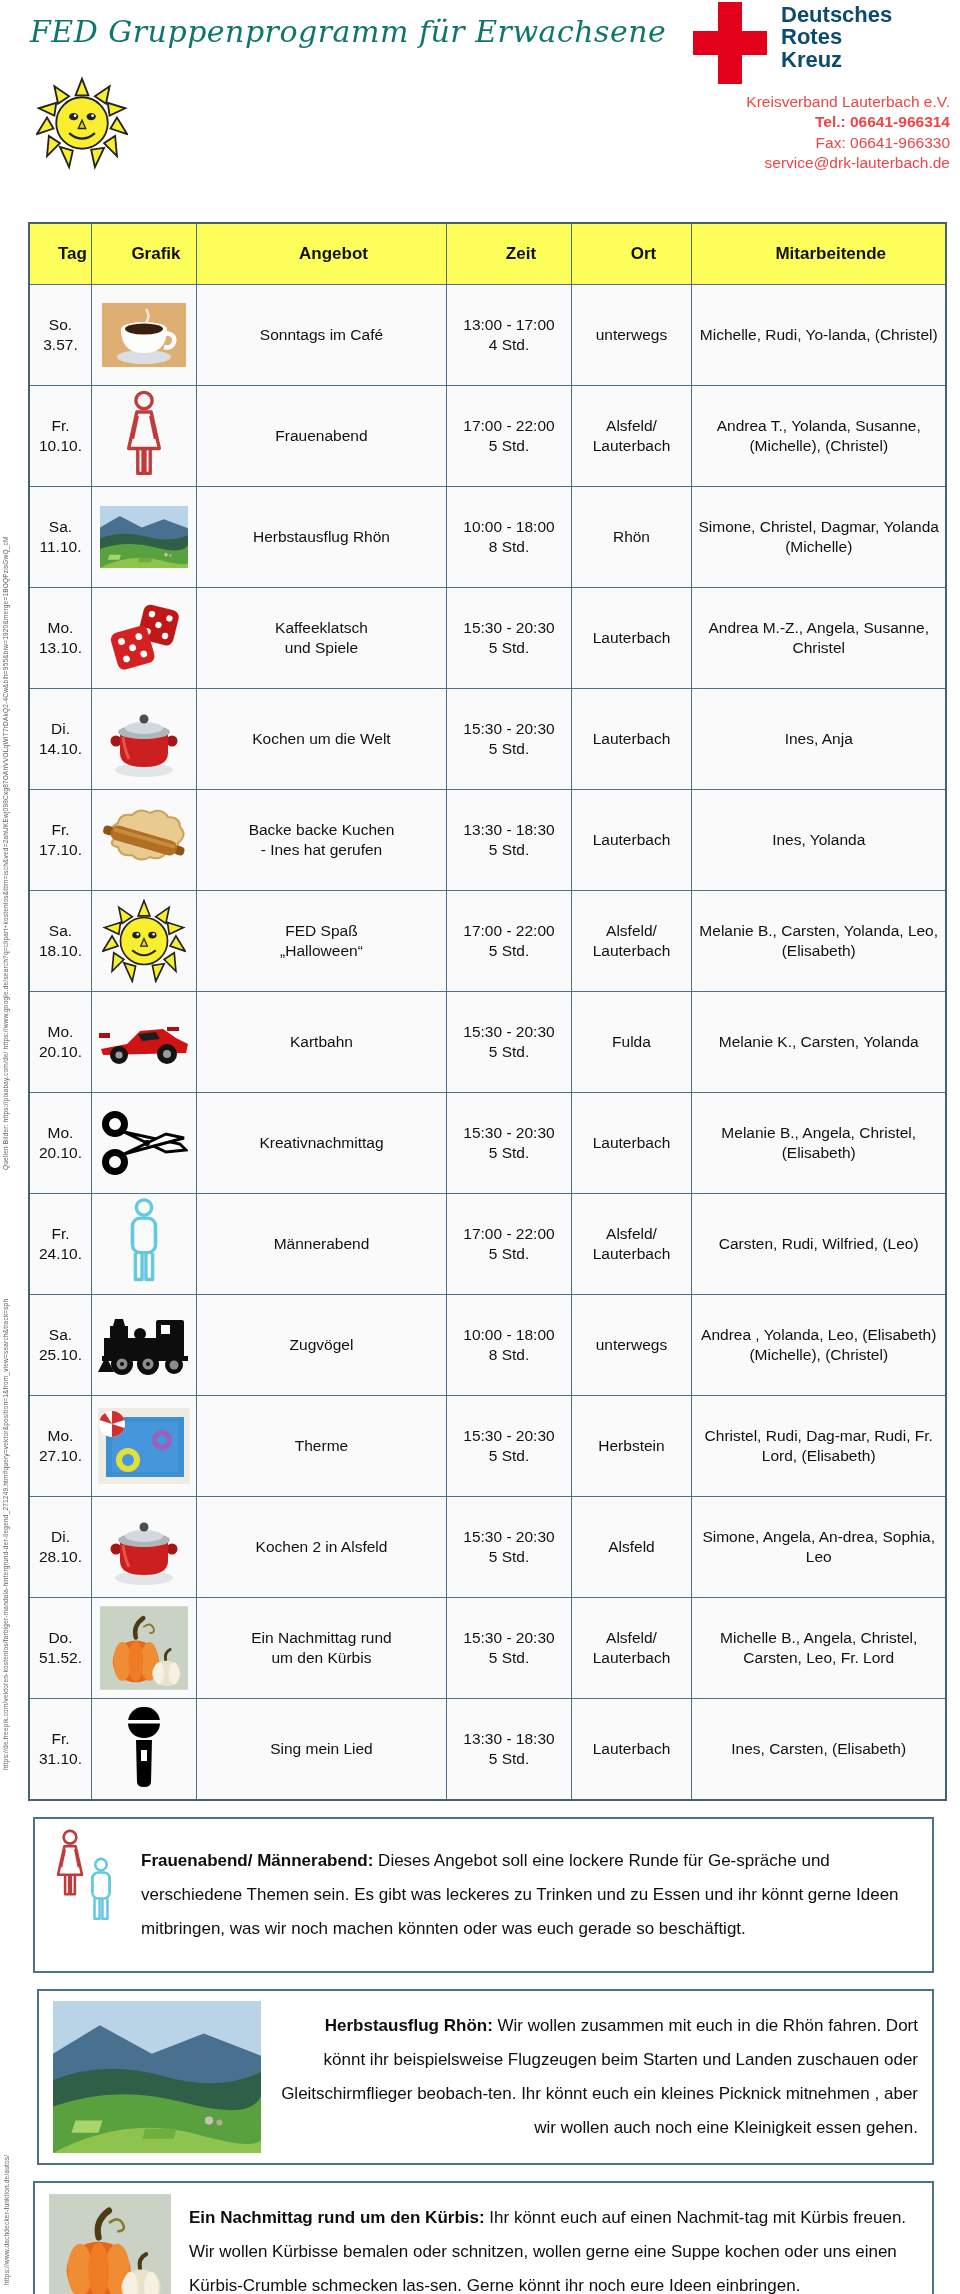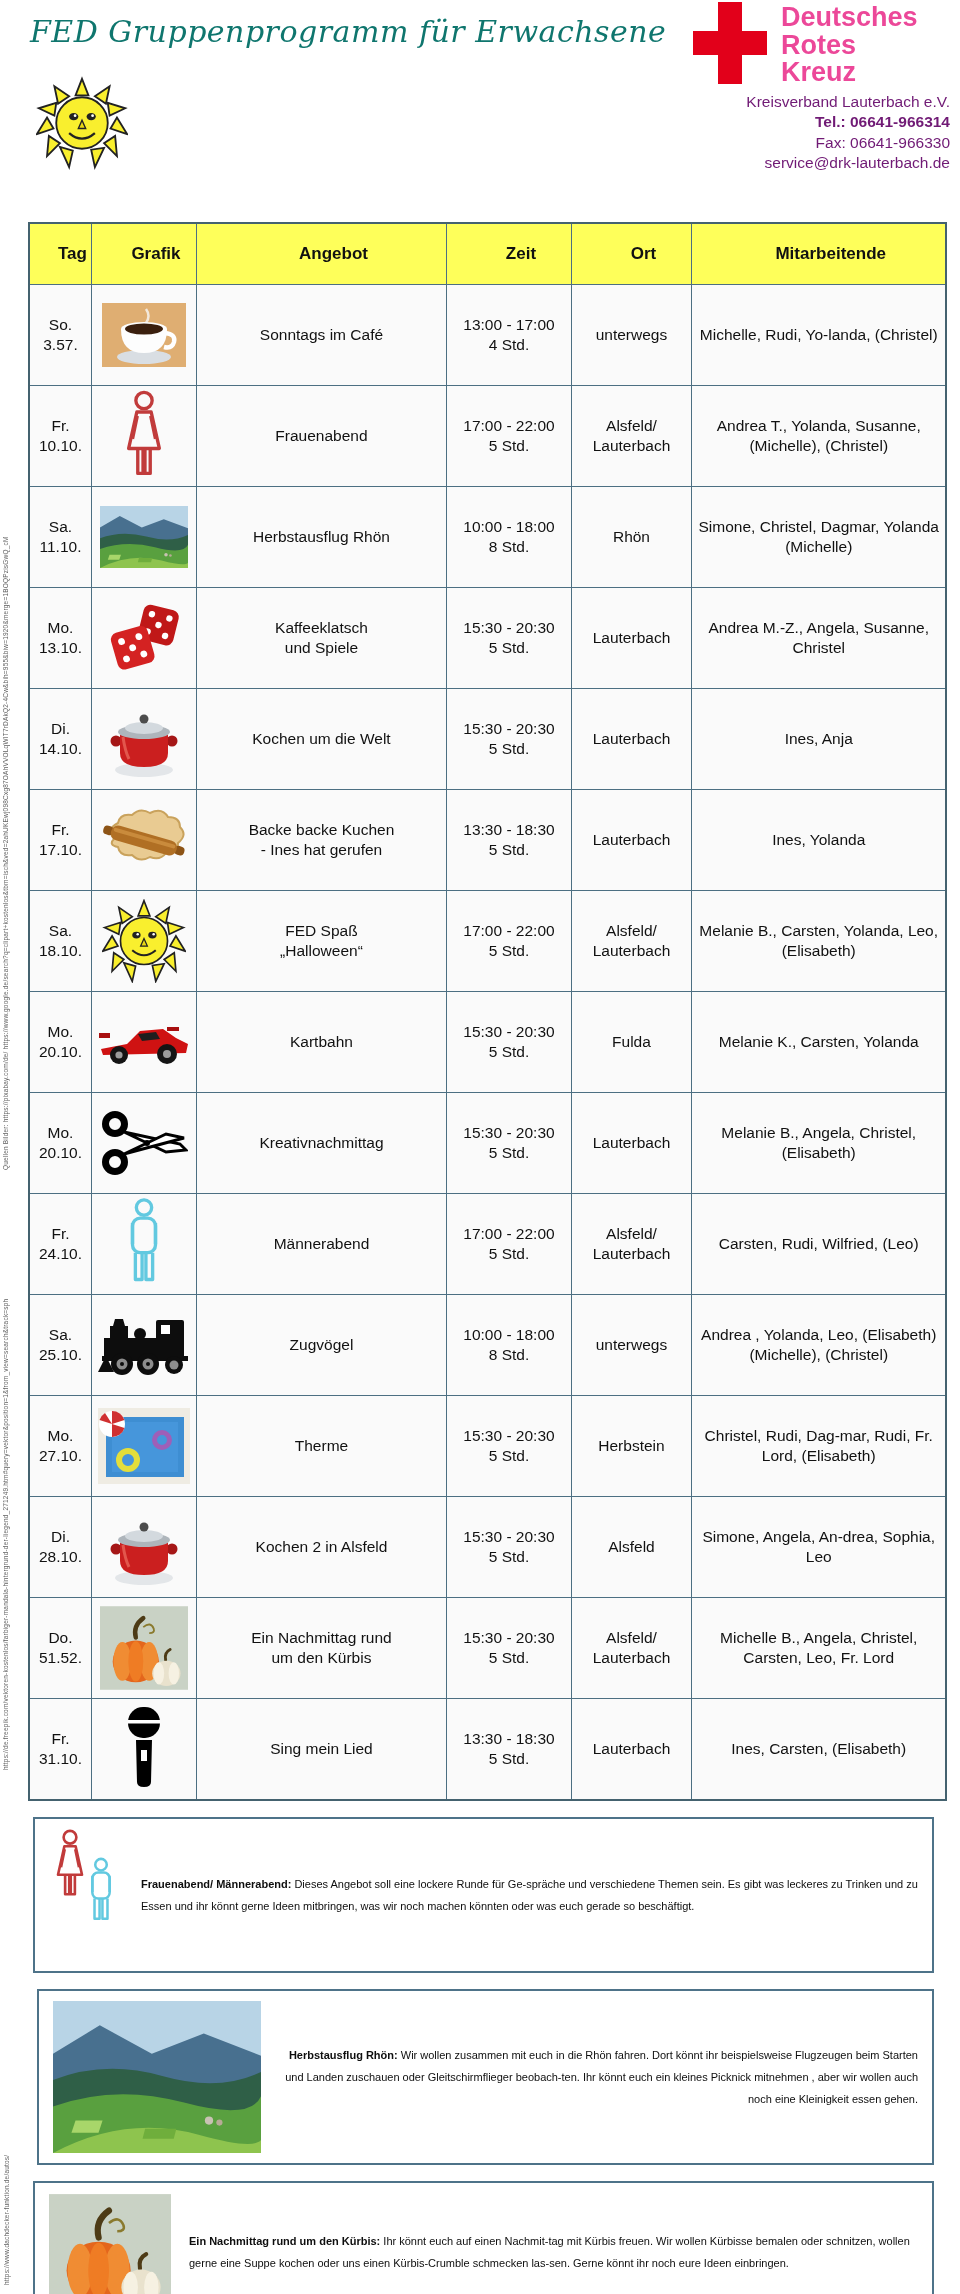--- a/index.html
+++ b/index.html
@@ -10,41 +10,41 @@
   header{position:relative;height:222px;}
   .title{position:absolute;left:30px;top:14px;width:500px;
          font-family:"DejaVu Serif",serif;font-style:italic;font-size:30px;color:#0f766e;
          letter-spacing:.5px;white-space:nowrap;}
   .sun-wrap{position:absolute;left:36px;top:72px;width:92px;height:104px;}
   .month{position:absolute;left:142px;top:88px;font-size:46px;font-weight:bold;color:#5e5e5e;letter-spacing:1px;}
   .logo{position:absolute;left:693px;top:2px;display:flex;gap:14px;}
   .cross{position:relative;width:74px;height:82px;}
   .cross::before{content:"";position:absolute;left:25px;top:0;width:24px;height:82px;background:#e2001a;}
   .cross::after{content:"";position:absolute;left:0;top:29px;width:74px;height:24px;background:#e2001a;}
-  .logo-text{font-size:27px;font-weight:bold;line-height:1.02;color:#ec4899;padding-top:2px;}
-  .contact{position:absolute;right:10px;top:92px;text-align:right;font-size:15.5px;line-height:1.32;color:#701a75;}
+  .logo-text{font-size:22px;font-weight:bold;line-height:1.02;color:#0c4a6e;padding-top:2px;}
+  .contact{position:absolute;right:10px;top:92px;text-align:right;font-size:15.5px;line-height:1.32;color:#ef4444;}
   .contact .bold{font-weight:bold;}
 
   
   table.program{border-collapse:collapse;margin-left:28px;table-layout:fixed;
                 border:2px solid #44626f;}
   table.program th,table.program td{border:1px solid #4c6f82;text-align:center;vertical-align:middle;
                 padding:2px 4px;}
   table.program th{background:#feff5a;font-size:17px;font-weight:bold;height:56px;padding-left:28px;}
   table.program td{background:#fafafa;font-size:15.5px;height:96px;line-height:1.3;}
   td.tag-cell{background:#feff5a;}
   td.offer-cell,td.location-cell{white-space:pre-line;}
   .icon svg{display:block;margin:0 auto;}
 
   
   .boxes{margin:16px 0 8px 33px;width:901px;}
   .info-box{border:2px solid #4e7389;background:#fff;display:flex;align-items:center;
             padding:10px 14px;margin-bottom:16px;box-sizing:border-box;}
   .info-box .media{flex:0 0 auto;margin-right:18px;}
-  .info-box p{margin:0;font-size:11px;line-height:2.0;color:#0e0e0e;}
+  .info-box p{margin:0;font-size:17px;line-height:2.0;color:#0e0e0e;}
   .pair-icons{position:relative;width:74px;height:132px;}
   .pair-icons .w{position:absolute;left:0;top:0;}
   .pair-icons .m{position:absolute;left:34px;top:28px;}
 
   
   .side-strip{position:absolute;writing-mode:vertical-rl;transform:rotate(180deg);
               font-size:6.5px;color:#444;letter-spacing:.2px;opacity:.85;overflow:hidden;}
   #strip1{left:2px;top:470px;height:700px;width:20px;}
   #strip2{left:2px;top:1180px;height:590px;width:20px;}
   #strip3{left:3px;top:1780px;height:505px;width:12px;}

